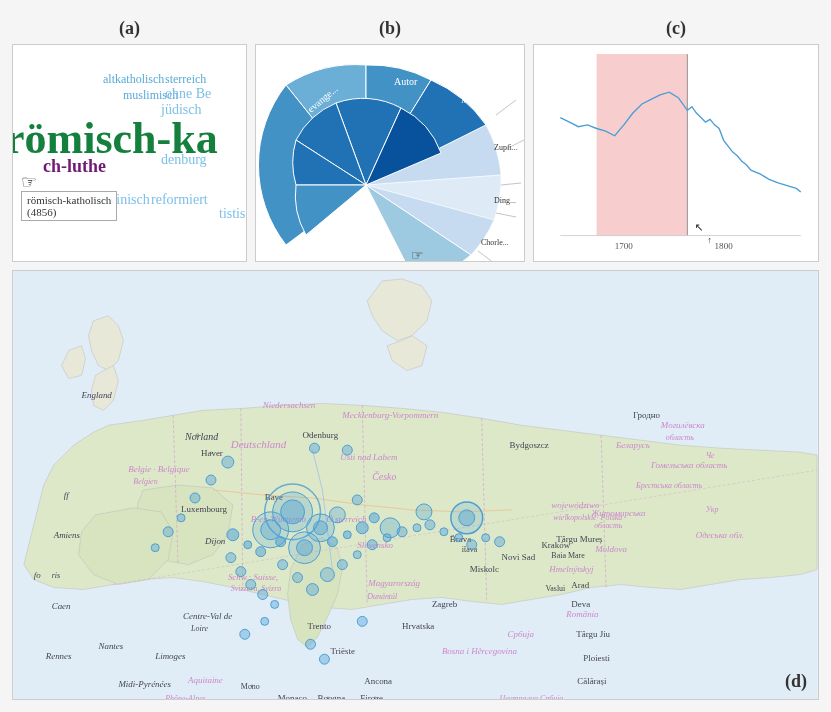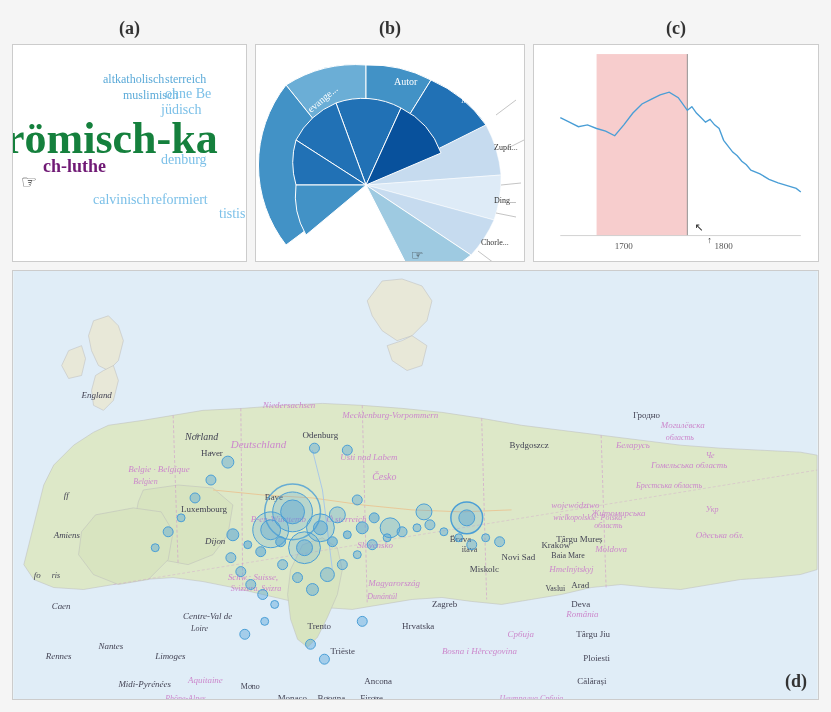--- a/index.html
+++ b/index.html
@@ -159,20 +159,21 @@
         <span class="wc-word tiny" style="left:148px;top:58px;">jüdisch</span>
         <span class="wc-word tiny" style="left:152px;top:42px;">ohne Be</span>
         <span class="wc-word medium" style="left:30px;top:112px;">ch-luthe</span>
         <span class="wc-word tiny" style="left:148px;top:108px;">denburg</span>
         <span class="wc-word tiny" style="left:80px;top:148px;">calvinisch</span>
         <span class="wc-word tiny" style="left:138px;top:148px;">reformiert</span>
         <span class="wc-word tiny" style="left:166px;top:162px;margin-left:40px;">tistisch</span>
 
         <div class="wc-cursor">☞</div>
 
+        <div class="wc-tooltip">römisch-katholisch<br>(4856)</div>
       </div>
     </div>
   </div>
 
   <div class="panel-b">
     <span class="panel-label panel-b-label">(b)</span>
     <div class="radial-box">
       <svg viewBox="0 0 270 238" width="270" height="238">
 
         <rect width="270" height="238" fill="white"></rect>

